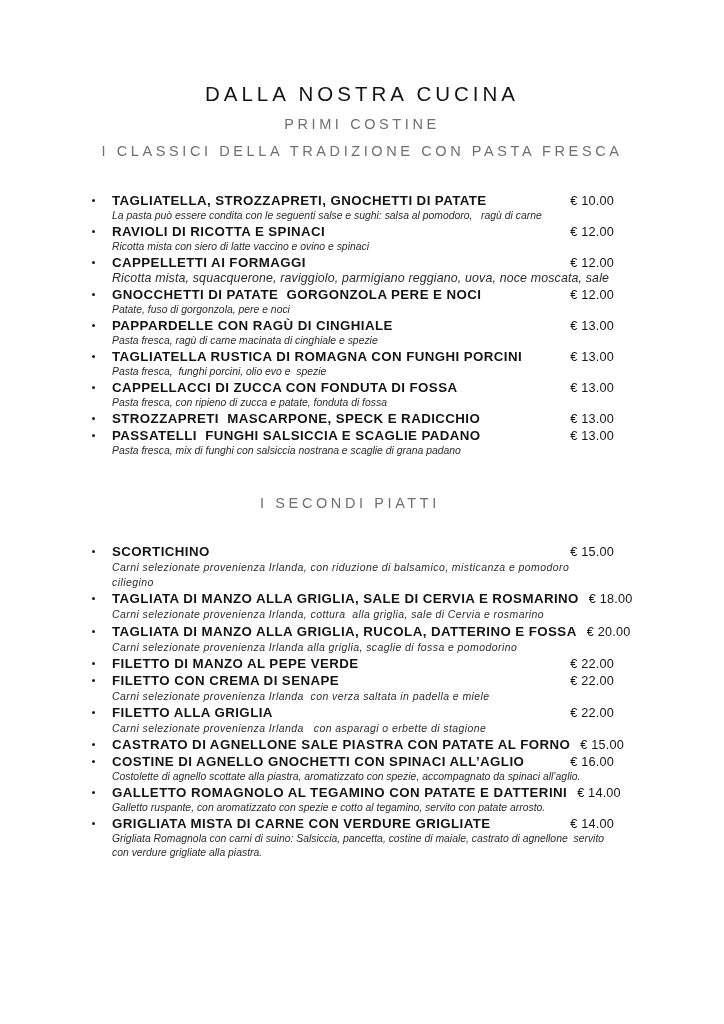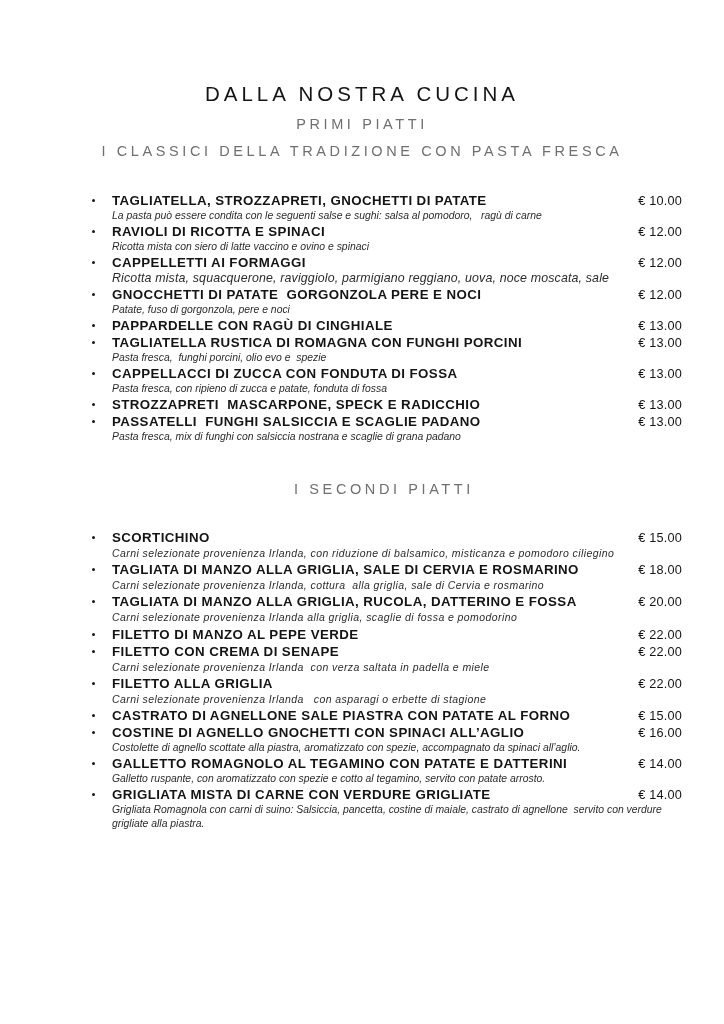--- a/index.html
+++ b/index.html
@@ -60,21 +60,21 @@
     font-weight: 400;
     letter-spacing: 3.6px;
     color: #6f6f6f;
     line-height: 1.0;
     white-space: pre;
   }
 
   
   .menu-section {
     padding-left: 86px;
-    padding-right: 42px;
+    padding-right: 110px;
   }
   .menu-list {
     list-style: none;
     margin: 0;
     padding: 0;
   }
   .menu-item {
     position: relative;
     padding-left: 26px;
     margin: 0;
@@ -141,21 +141,21 @@
   .primi .menu-item { margin-bottom: 1px; }
   .secondi .menu-item { margin-bottom: 1px; }
 </style>
 </head>
 <body>
 
 <div class="page">
 
   <div class="head-block">
     <div class="main-title">DALLA NOSTRA CUCINA</div>
-    <div class="sub-title">PRIMI PIATTI</div>
+    <div class="sub-title">PRIMI COSTINE</div>
     <div class="sub-title-2">I CLASSICI DELLA TRADIZIONE CON PASTA FRESCA</div>
   </div>
 
   <div class="menu-section primi" style="margin-top:34px;">
     <ul class="menu-list" id="primi-list">
         <li class="menu-item">
           <span class="bullet"></span>
           <div class="item-head">
             <span class="item-name">TAGLIATELLA, STROZZAPRETI, GNOCHETTI DI PATATE</span>
             <span class="item-price">€ 10.00</span>
@@ -185,20 +185,21 @@
             <span class="item-price">€ 12.00</span>
           </div>
           <div class="item-desc">Patate, fuso di gorgonzola, pere e noci</div>
         </li>
         <li class="menu-item">
           <span class="bullet"></span>
           <div class="item-head">
             <span class="item-name">PAPPARDELLE CON RAGÙ DI CINGHIALE</span>
             <span class="item-price">€ 13.00</span>
           </div>
+          <div class="item-desc">Pasta fresca, ragù di carne macinata di cinghiale e spezie</div>
         </li>
         <li class="menu-item">
           <span class="bullet"></span>
           <div class="item-head">
             <span class="item-name">TAGLIATELLA RUSTICA DI ROMAGNA CON FUNGHI PORCINI</span>
             <span class="item-price">€ 13.00</span>
           </div>
           <div class="item-desc">Pasta fresca,  funghi porcini, olio evo e  spezie</div>
         </li>
         <li class="menu-item">

